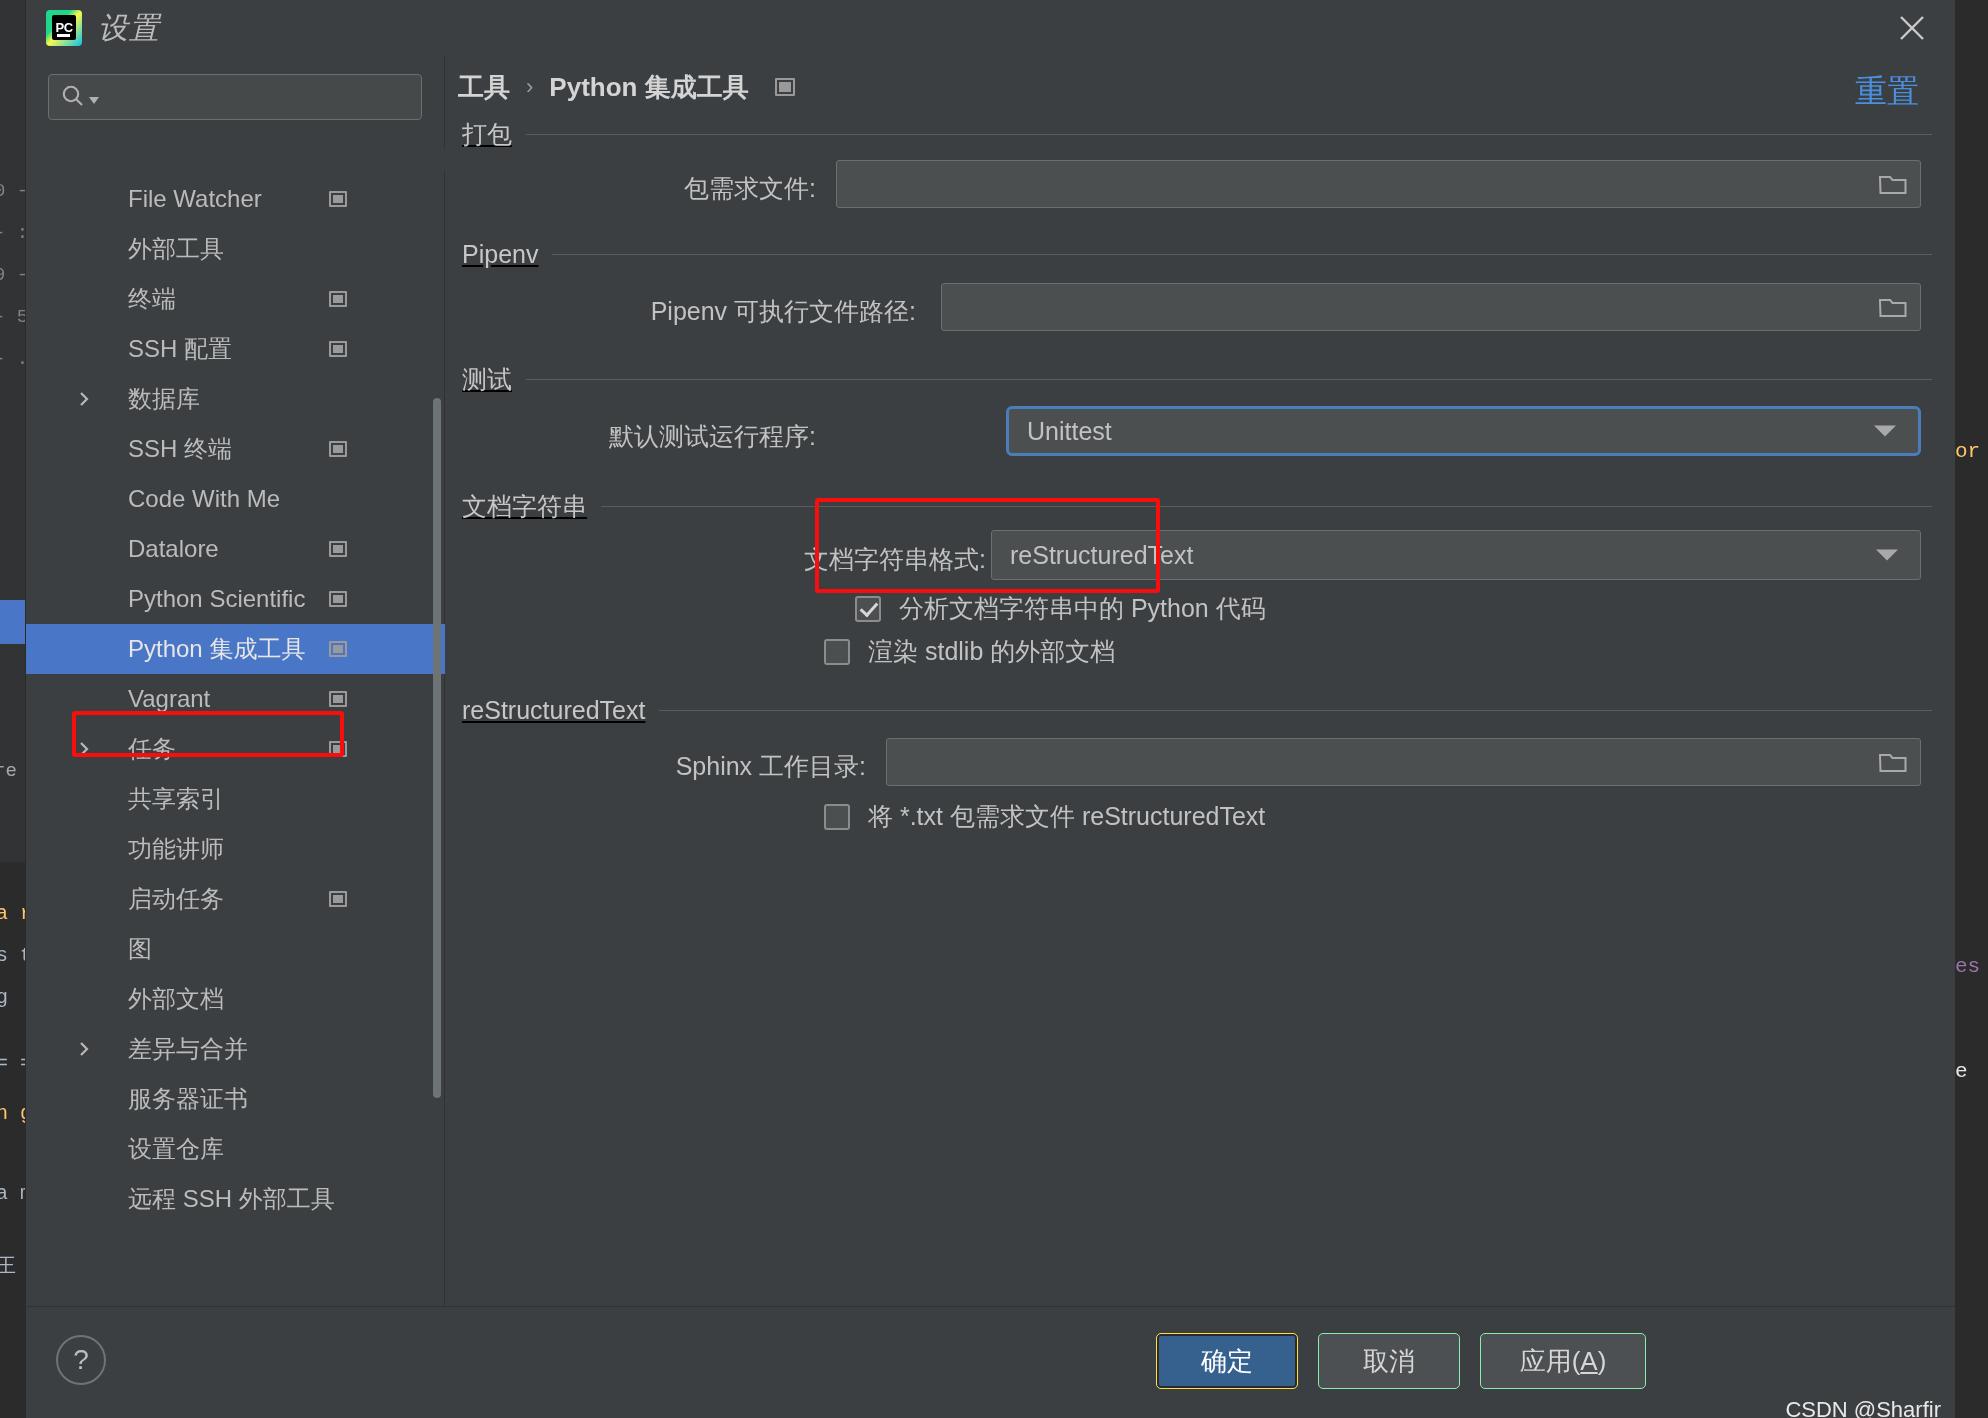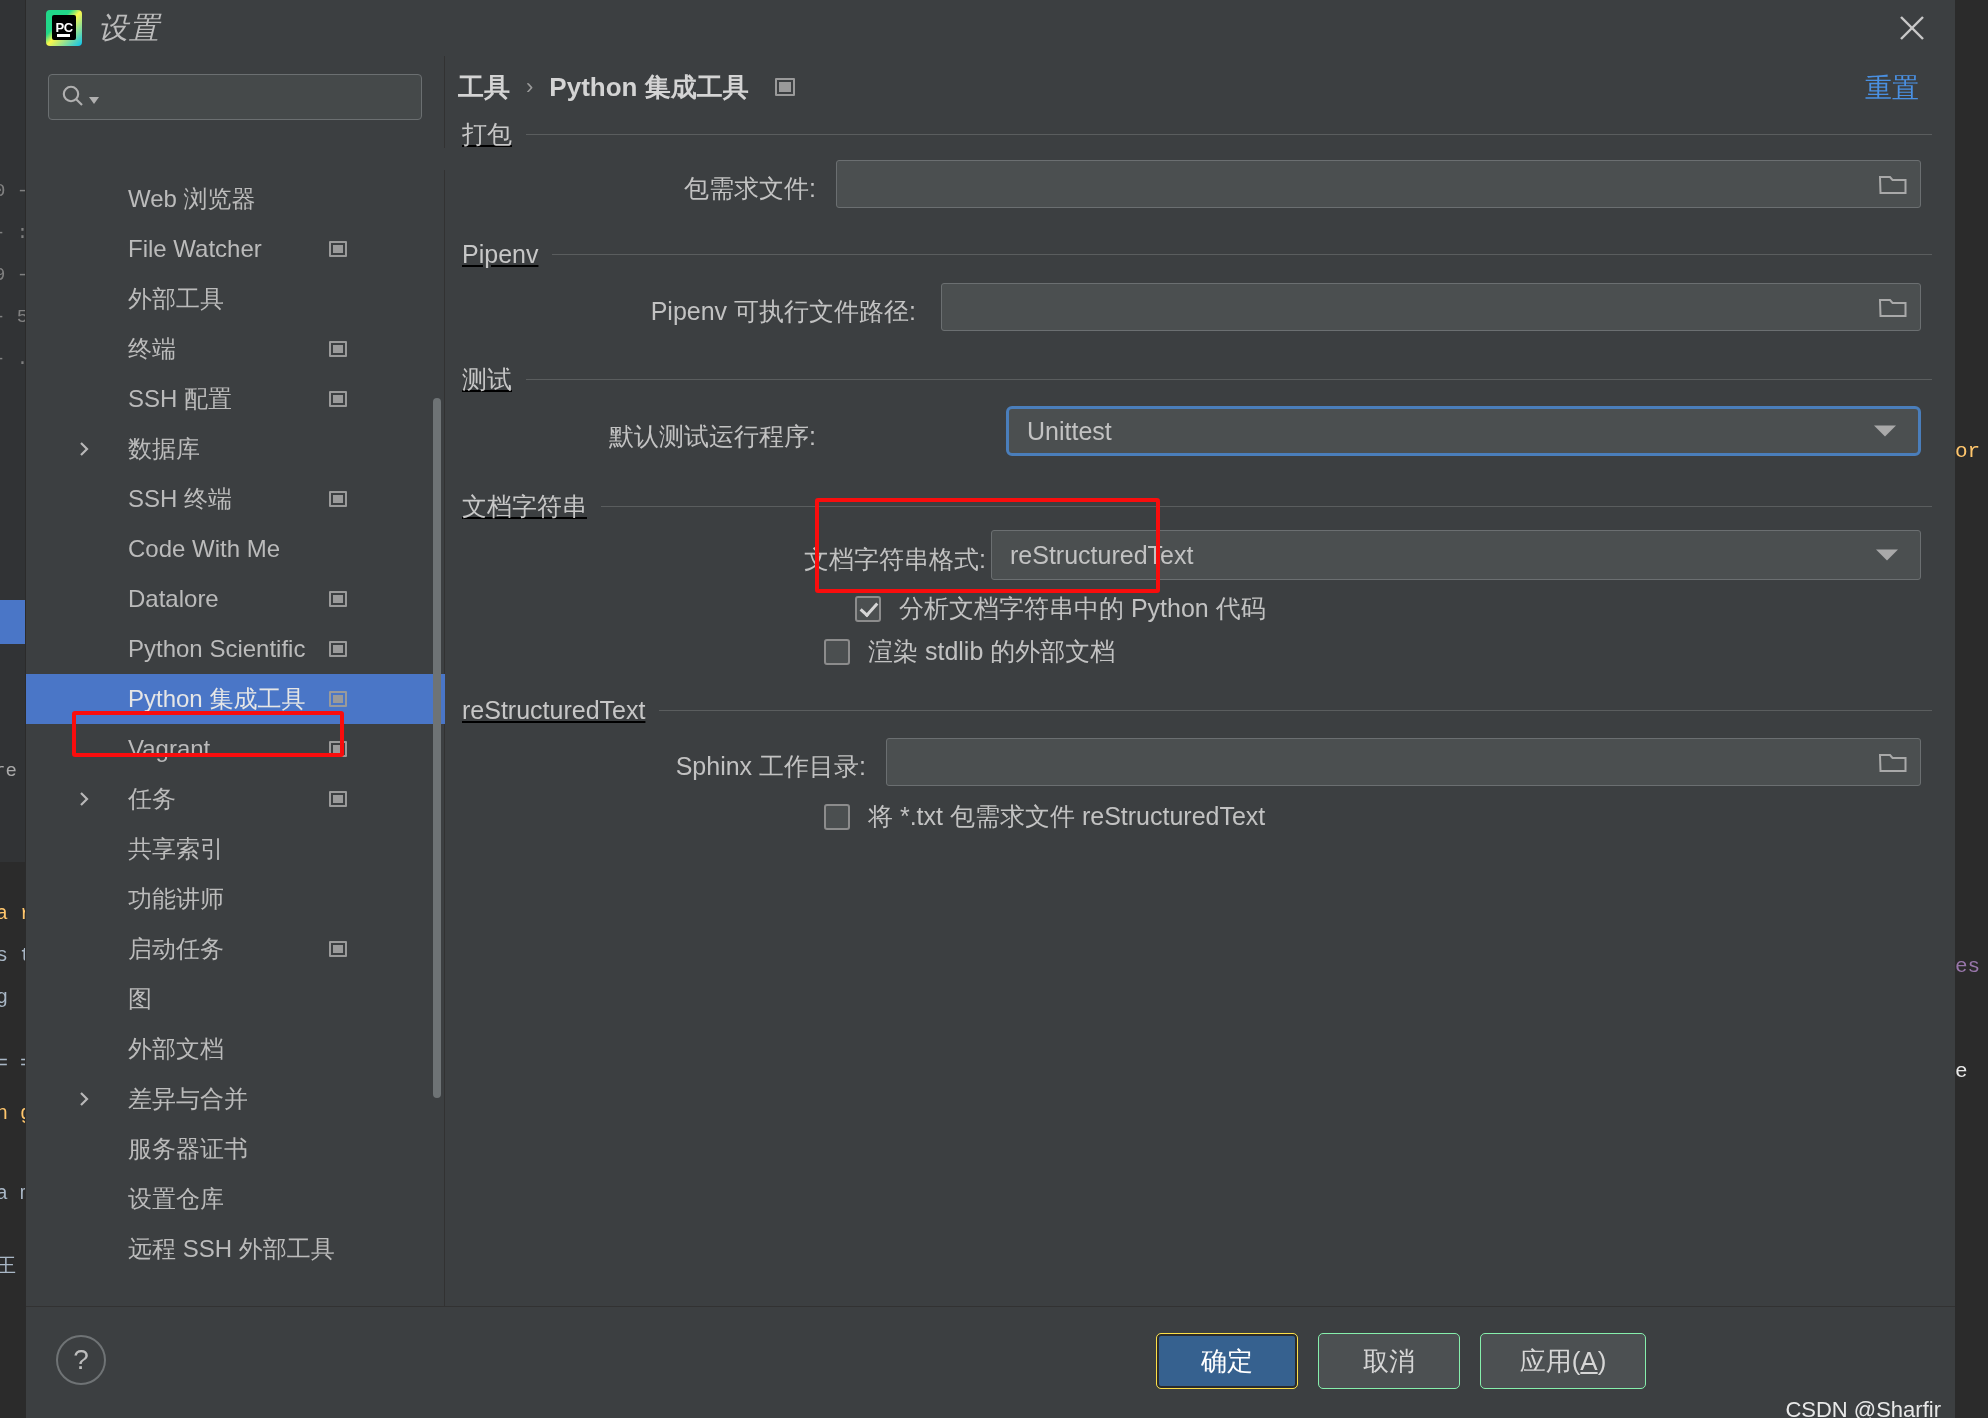--- a/index.html
+++ b/index.html
@@ -155,21 +155,21 @@
   }
   .bc-item { font-size: 26px; color: #d4d4d4; font-weight: bold; }
   .bc-sep { font-size: 22px; color: #9a9a9a; margin: 0 16px; }
   .bc-icon {
     margin-left: 26px; width: 20px; height: 18px;
     border: 2px solid #9a9a9a; border-radius: 1px; position: relative;
   }
   .bc-icon::after{ content:''; position:absolute; left:2px; top:2px; right:2px; bottom:2px; background:#9a9a9a; }
   .reset-link {
     position: absolute; right: 36px; top: 14px;
-    font-size: 27px; color: #4a90e2; cursor: pointer;
+    font-size: 32px; color: #4a90e2; cursor: pointer;
   }
 
   .panel { position: absolute; left: 0; top: 62px; width: 1509px; height: 1188px; }
 
   .section-head {
     position: absolute; display: flex; align-items: center; width: 1470px; left: 16px; text-decoration: underline;
   }
   .section-head .st { font-size: 25px; color: #c7c7c7; white-space: nowrap; }
   .section-head .rule { flex: 1; height: 1px; background: #5a5d5e; margin-left: 14px; }
 
@@ -314,24 +314,20 @@
           <div class="tree-row group">
             <span class="arrow">
               <svg width="20" height="20" viewBox="0 0 20 20">
                 <polyline points="4,7 10,13 16,7" fill="none" stroke="#b8b8b8" stroke-width="2.2"></polyline>
               </svg>
             </span>
             <span class="label">工具</span>
           </div>
           <div class="tree-row child">
             <span class="noarrow"></span>
-            <span class="label">Web 浏览器</span>
-          </div>
-          <div class="tree-row child">
-            <span class="noarrow"></span>
             <span class="label">File Watcher</span>
             <span class="cfg-icon"></span>
           </div>
           <div class="tree-row child">
             <span class="noarrow"></span>
             <span class="label">外部工具</span>
           </div>
           <div class="tree-row child">
             <span class="noarrow"></span>
             <span class="label">终端</span>

